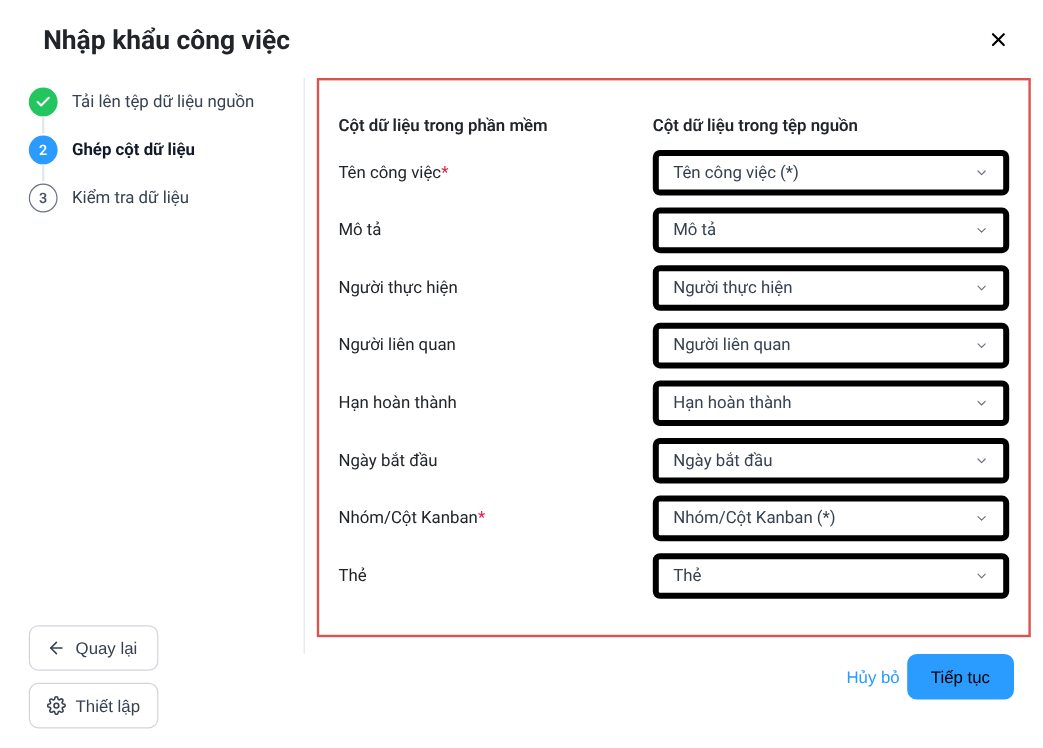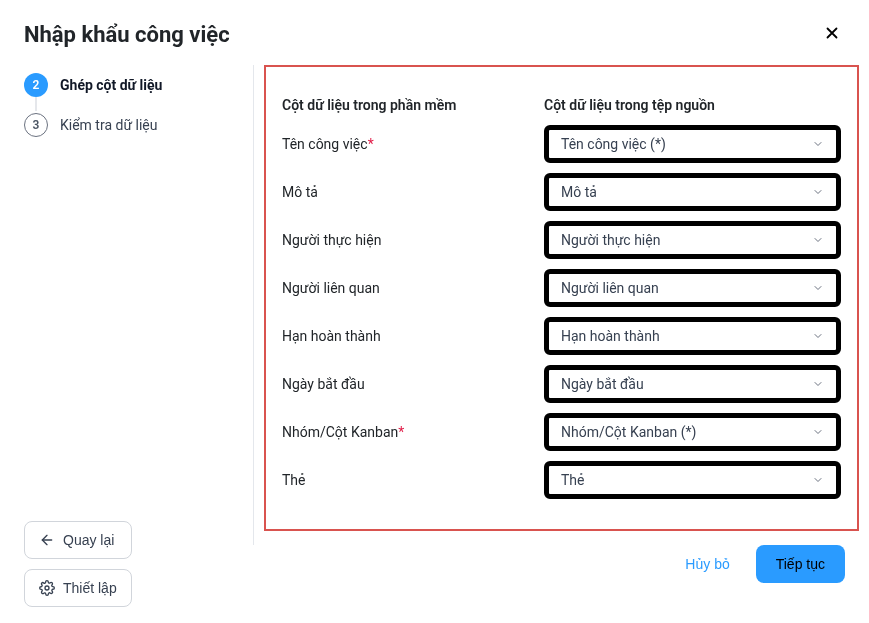--- a/index.html
+++ b/index.html
@@ -16,20 +16,21 @@
   }
   .header {
     display: flex;
     align-items: center;
     justify-content: space-between;
     padding: 20px 24px 16px 24px;
   }
   .title {
     font-size: 22px;
     font-weight: 700;
+    margin-left: 12px;
   }
   .close-btn {
     background: none;
     border: none;
     cursor: pointer;
     padding: 4px;
     color: #000;
   }
   .close-btn svg { width: 18px; height: 18px; }
 
@@ -141,21 +142,21 @@
     height: 38px;
     padding: 0 14px;
     display: inline-flex;
     align-items: center;
     gap: 8px;
     cursor: pointer;
     font-size: 14px;
     color: #374151;
   }
   .btn svg { width: 16px; height: 16px; }
-  .footer-right { display: flex; gap: 20px; }
+  .footer-right { display: flex; }
   .link-btn {
     background: none;
     border: none;
     color: #2a9bff;
     cursor: pointer;
     font-size: 14px;
   }
   .btn-primary {
     background: #2a9bff;
     border: none;
@@ -175,20 +176,29 @@
   <div class="title">Nhập khẩu công việc</div>
   <button class="close-btn">
     <svg viewBox="0 0 24 24" fill="none" stroke="currentColor" stroke-width="2.4" stroke-linecap="round">
         <path d="M18 6L6 18M6 6l12 12"></path>
       </svg>
   </button>
 </div>
 
 <div class="body">
   <div class="sidebar">
+    <div class="step">
+      <div class="step-icon done">
+        <svg viewBox="0 0 24 24" fill="none" stroke="#fff" stroke-width="3" stroke-linecap="round" stroke-linejoin="round">
+            <polyline points="20 6 9 17 4 12"></polyline>
+          </svg>
+      </div>
+      <div class="step-label">Tải lên tệp dữ liệu nguồn</div>
+      <div class="step-connector"></div>
+    </div>
     <div class="step active">
       <div class="step-icon current">2</div>
       <div class="step-label">Ghép cột dữ liệu</div>
       <div class="step-connector"></div>
     </div>
     <div class="step">
       <div class="step-icon pending">3</div>
       <div class="step-label">Kiểm tra dữ liệu</div>
     </div>
   </div>

